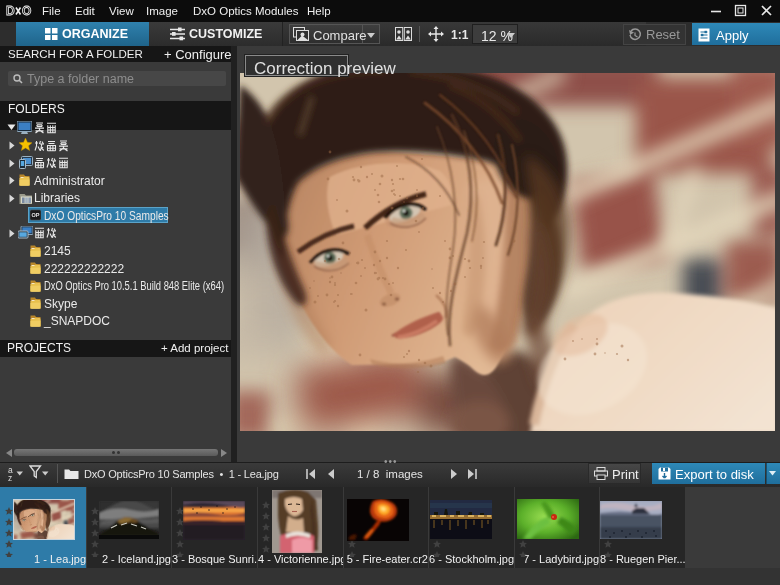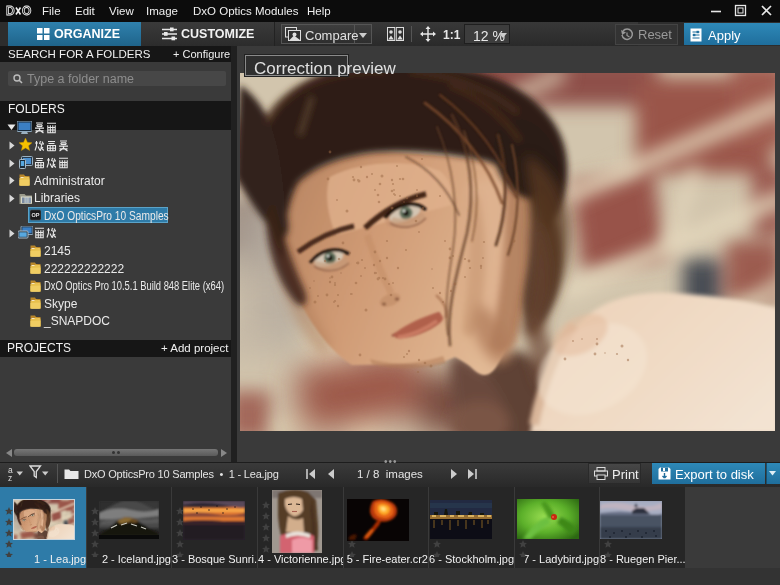--- a/index.html
+++ b/index.html
@@ -4,21 +4,21 @@
 <style>
 * { margin:0; padding:0; box-sizing:border-box; }
 html,body { width:780px; height:585px; overflow:hidden; background:#2d2d2d;
   font-family:"Liberation Sans", sans-serif; }
 .abs { position:absolute; }
 #app { position:relative; width:780px; height:585px; }
 
 #titlebar { position:absolute; left:0; top:0; width:780px; height:22px; background:#0c0c0c; color:#e8e8e8; }
 #titlebar .menu { position:absolute; top:5px; font-size:11.5px; color:#efefef; }
 
-#toolbar { position:absolute; left:8px; top:22px; width:630px; height:24px;
+#toolbar { position:absolute; left:16px; top:22px; width:630px; height:24px;
   background:linear-gradient(#383838,#2a2a2a); }
 #tab-org { position:absolute; left:0; top:0; width:133px; height:24px;
   background:linear-gradient(#2f81ad,#1f648b); color:#fff; font-size:12.5px; font-weight:bold; }
 #tab-cust { position:absolute; left:133px; top:0; width:134px; height:24px;
   background:linear-gradient(#3a3a3a,#2c2c2c); color:#f2f2f2; font-size:12.5px; font-weight:bold;
   border-right:1px solid #222;}
 
 #leftpanel { position:absolute; left:0; top:46px; width:231px; height:416px; background:#3a3a3a; }
 .phead { position:absolute; left:0; width:231px; height:17px; background:#161616; color:#f0f0f0;
   font-size:11.5px; line-height:17px; white-space:nowrap; }
@@ -133,22 +133,22 @@
       <g stroke="#1f6e9c" stroke-width="1.2">
           <path d="M2.5 4 H9.5 M2.5 7 H9.5 M2.5 10 H9.5"></path>
         </g>
       <rect x="6.5" y="2.8" width="2.4" height="2.4" fill="#1f6e9c"></rect>
         <rect x="3" y="5.8" width="2.4" height="2.4" fill="#1f6e9c"></rect>
     </svg>
     <span class="abs" style="left:700px;top:6px;font-size:13px;color:#fff">Apply preset</span>
   </div>
   <div id="leftpanel"></div>
   <div class="phead" style="top:46px;height:16px">
-      <span style="position:absolute;left:8px">SEARCH FOR A FOLDERS</span>
-      <span style="position:absolute;left:173px;font-size:11px">+ Configure</span>
+      <span style="position:absolute;left:8px">SEARCH FOR A FOLDER</span>
+      <span style="position:absolute;left:164px;font-size:13px">+ Configure</span>
     </div>
   <div class="abs" style="left:8px;top:71px;width:218px;height:15px;background:#474747;border-radius:2px"></div>
   <svg class="abs" style="left:13px;top:74px" width="10" height="10" viewBox="0 0 10 10">
     <circle cx="4" cy="4" r="3" fill="none" stroke="#bbb" stroke-width="1.4"></circle>
       <path d="M6.2 6.2 L9 9" stroke="#bbb" stroke-width="1.6"></path>
   </svg>
   <span class="abs" style="left:27px;top:72px;font-size:12.5px;color:#8d8d8d">Type a folder name</span>
   <div class="phead" style="top:101px;height:29px;line-height:17px;font-size:12px">
       <span style="position:absolute;left:8px">FOLDERS</span>
     </div>

